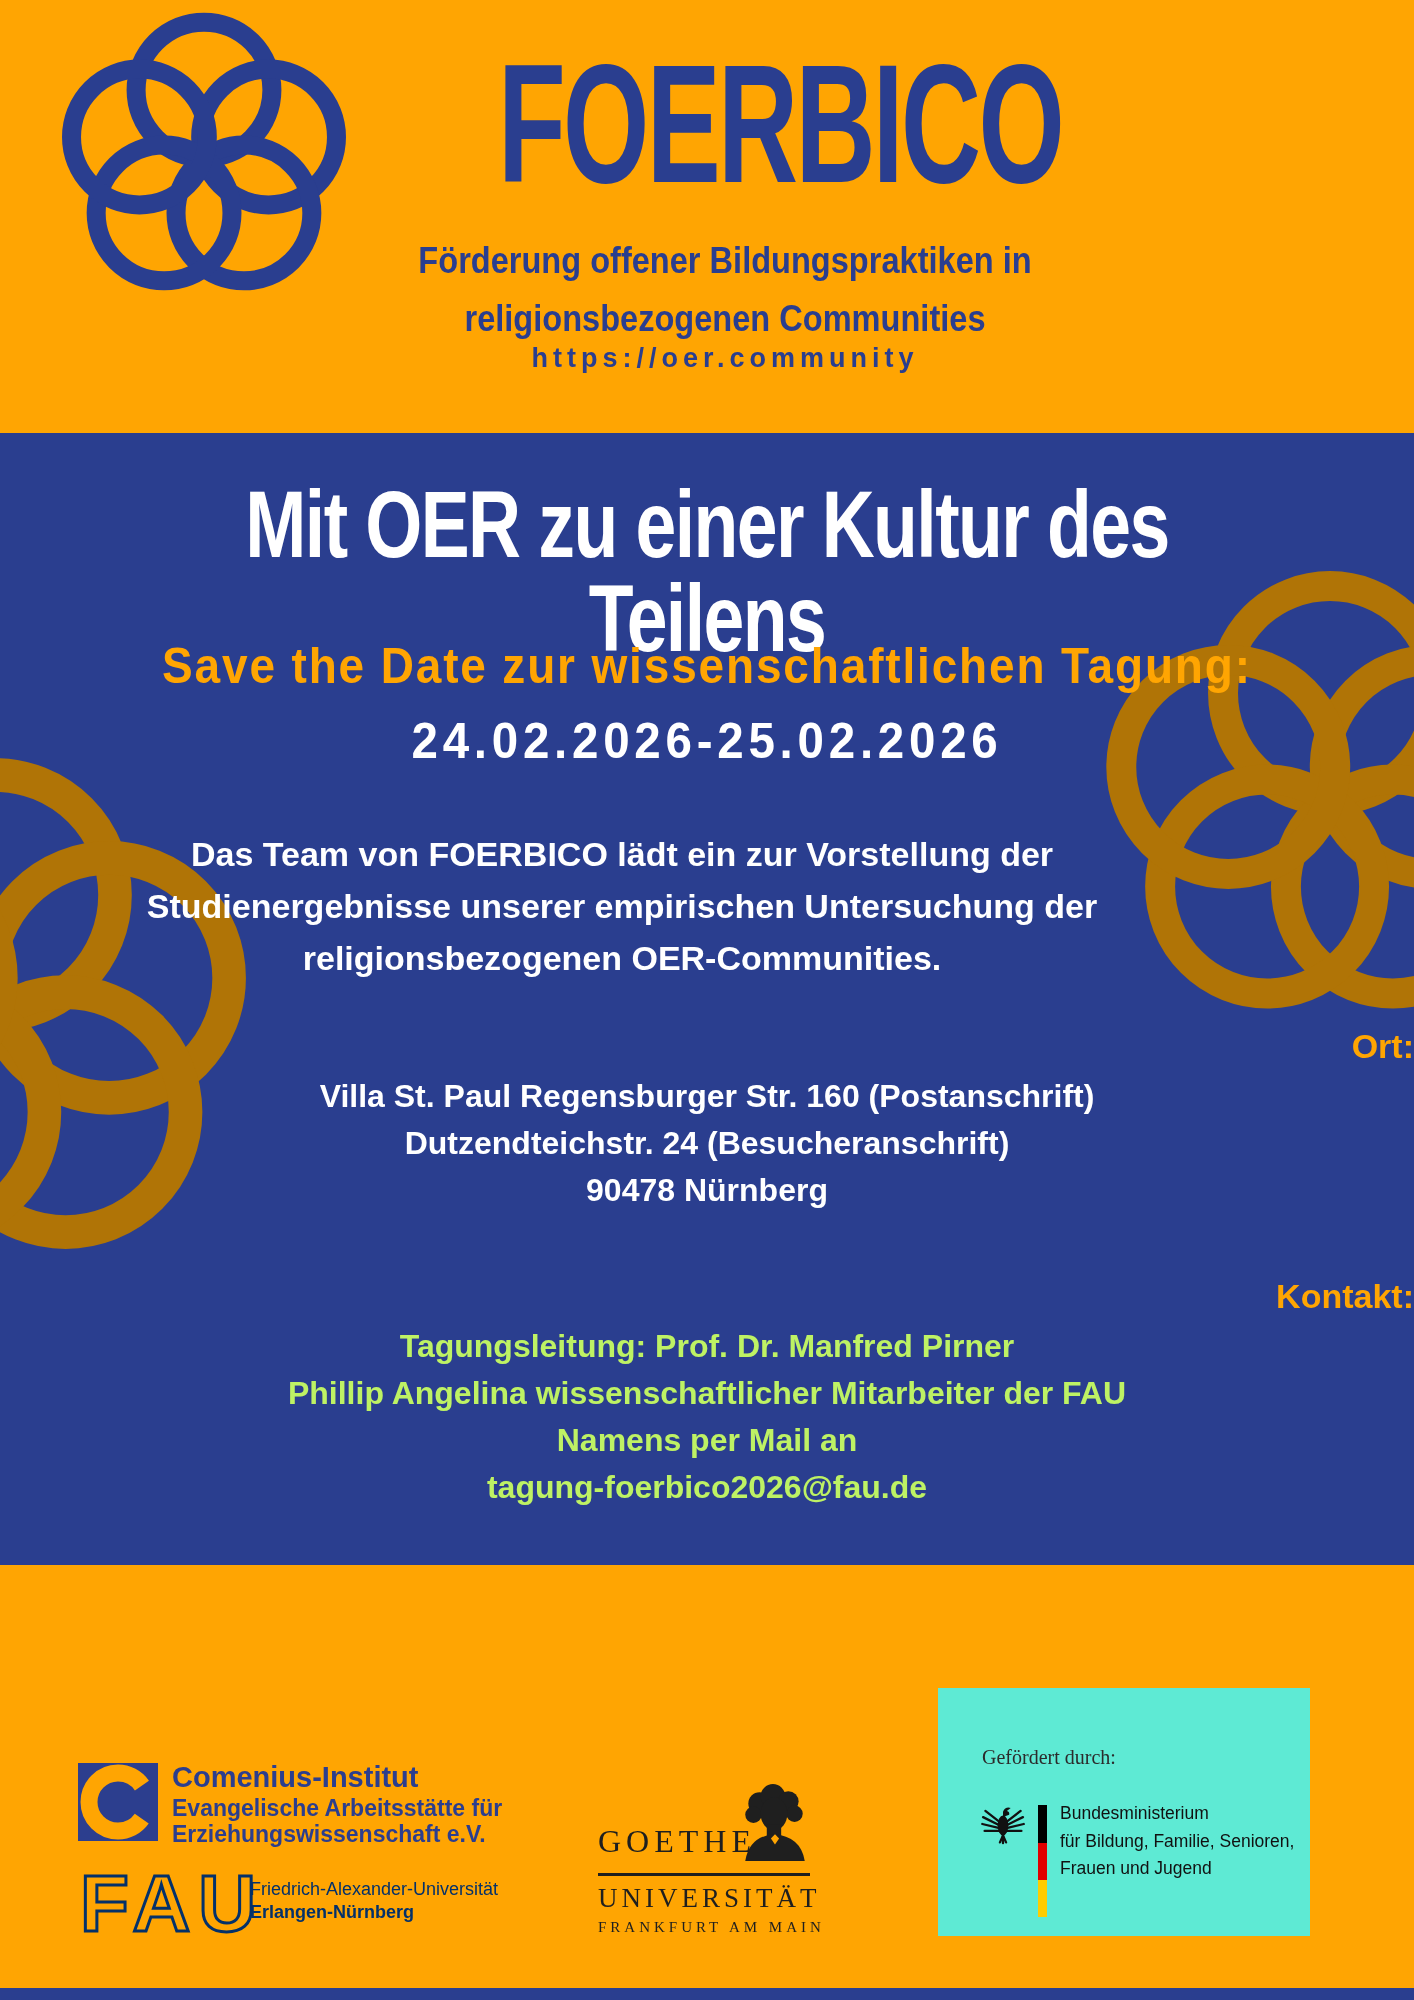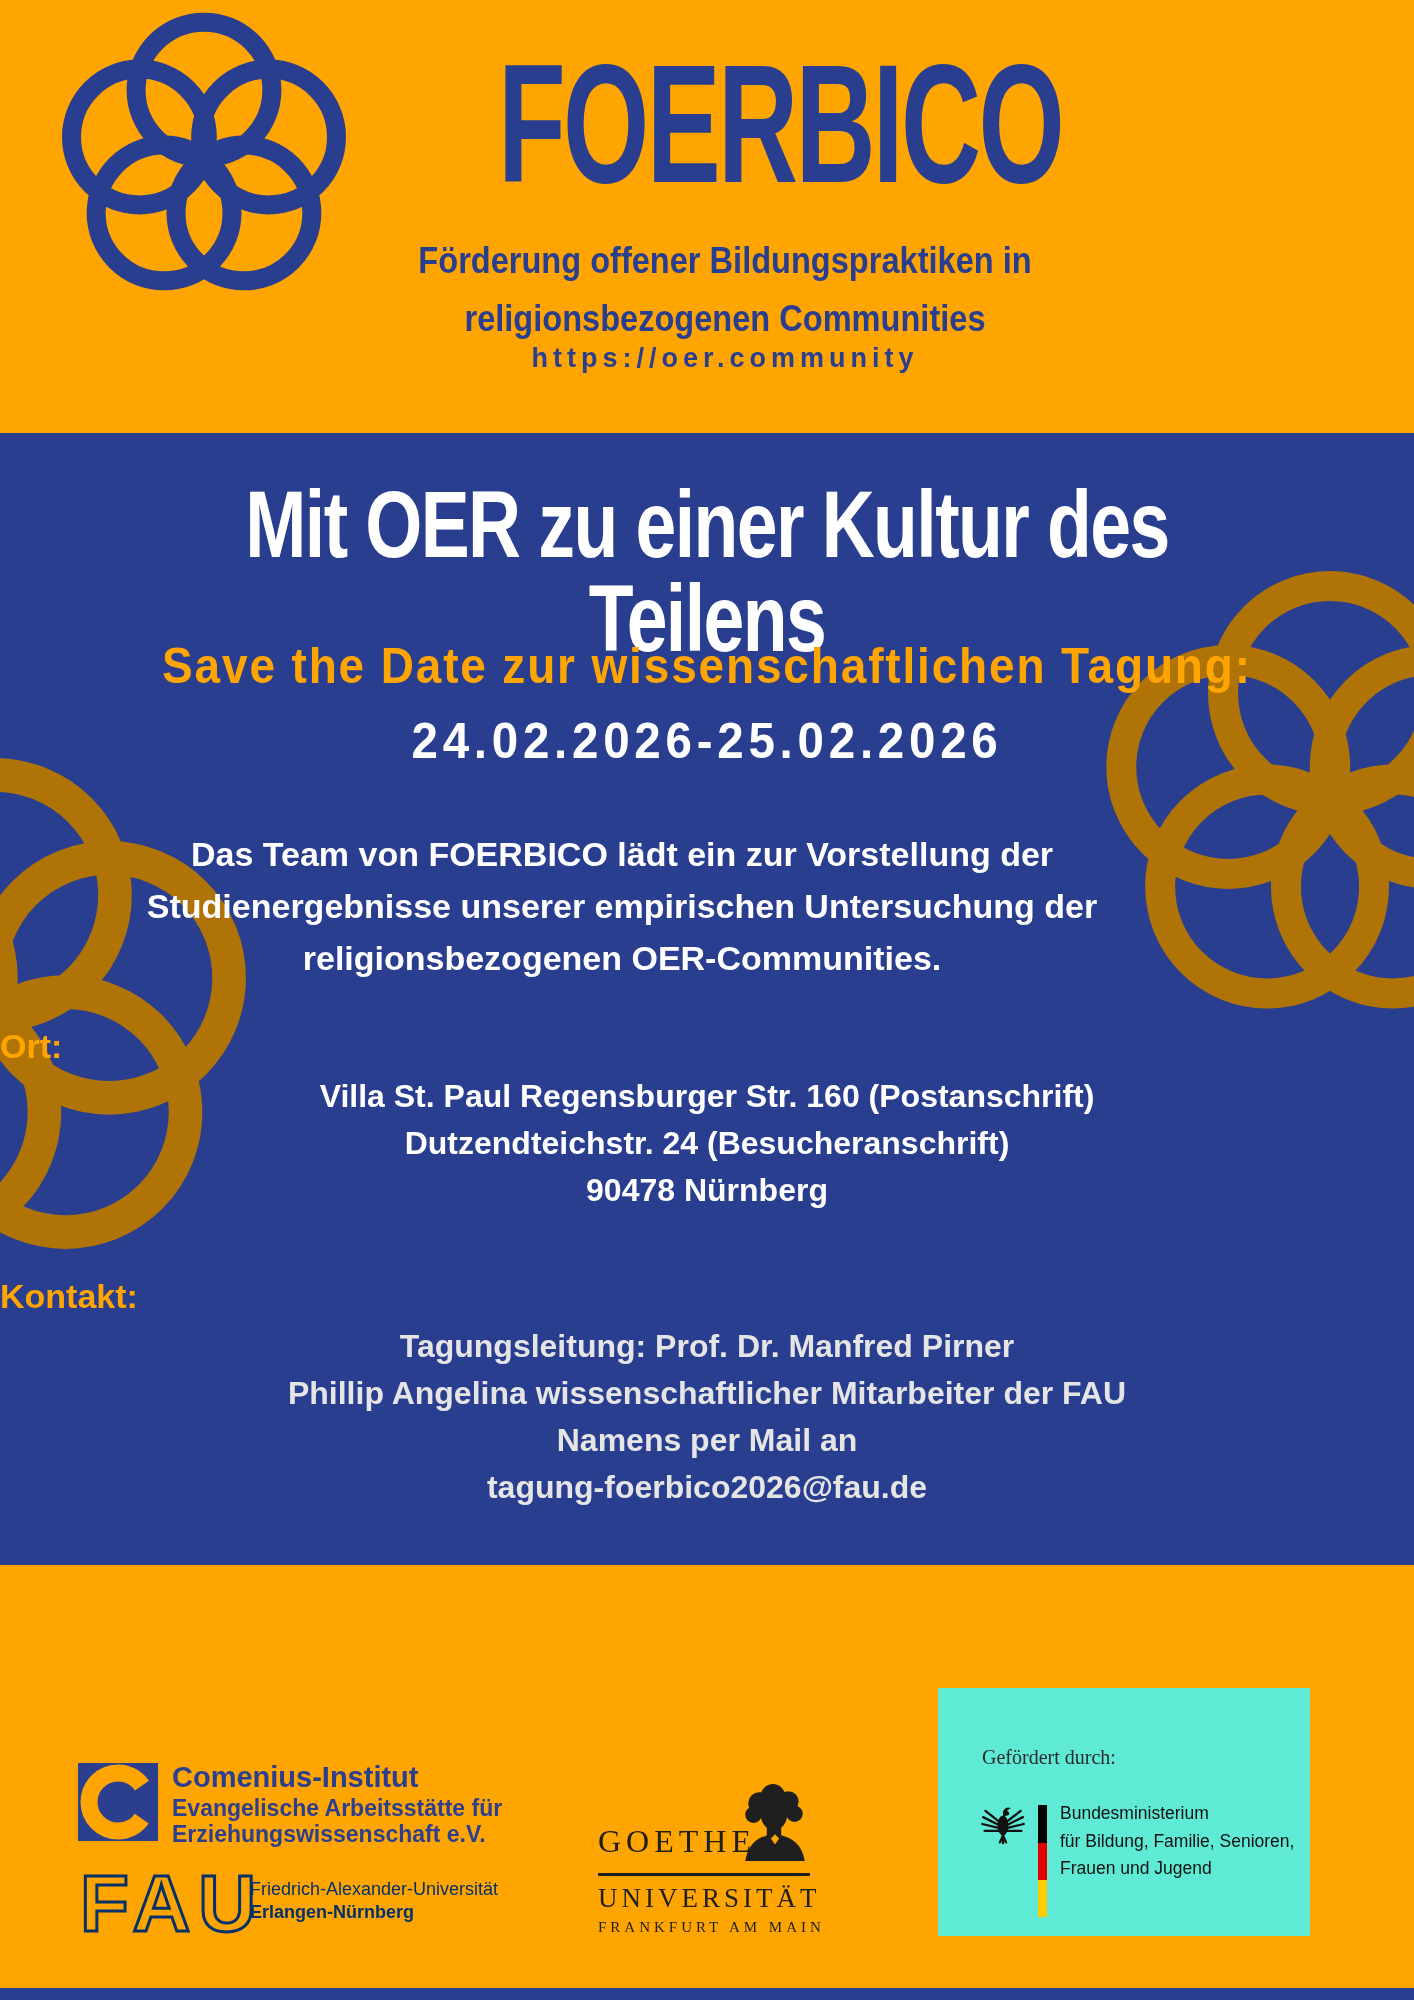--- a/index.html
+++ b/index.html
@@ -45,29 +45,29 @@
     transform:scaleX(0.92);
   }
   .date-range{
     position:absolute;left:0;top:283px;width:1414px;text-align:center;
     font-size:50px;line-height:1;font-weight:700;color:#FFFFFF;letter-spacing:5px;
     transform:scaleX(0.95);
   }
   .intro{position:absolute;left:0;top:395px;width:1244px;text-align:center;}
   .intro .line{font-size:34px;line-height:52px;font-weight:700;color:#FFFFFF;}
   .sec-heading{
-    position:absolute;left:0;width:1414px;text-align:left;
+    position:absolute;left:0;width:1414px;text-align:right;
     font-size:34px;line-height:1;font-weight:700;color:#FFA502;
   }
   .ort-heading{top:596px;}
   .ort-lines{position:absolute;left:0;top:640px;width:1414px;text-align:center;}
   .ort-lines .line{font-size:32px;line-height:47px;font-weight:700;color:#FFFFFF;}
   .kontakt-heading{top:846px;}
   .kontakt-lines{position:absolute;left:0;top:890px;width:1414px;text-align:center;}
-  .kontakt-lines .line{font-size:32px;line-height:47px;font-weight:700;color:#e5e5e5;}
+  .kontakt-lines .line{font-size:32px;line-height:47px;font-weight:700;color:#bef264;}
   
   .footer-section{position:absolute;left:0;top:1565px;width:1414px;height:435px;background:#FFA502;}
   .footer-heading{
     position:absolute;left:84px;top:80px;
     font-size:27px;font-weight:700;color:#FAF6EC;letter-spacing:6px;
   }
   .comenius{position:absolute;left:78px;top:196px;}
   .comenius-icon{position:absolute;left:0;top:2px;width:80px;height:78px;}
   .comenius-name{position:absolute;left:94px;top:0;font-size:29px;font-weight:700;color:#2C3E8E;white-space:nowrap;}
   .comenius-l1{position:absolute;left:94px;top:34px;font-size:23px;font-weight:700;color:#2C3E8E;white-space:nowrap;}

